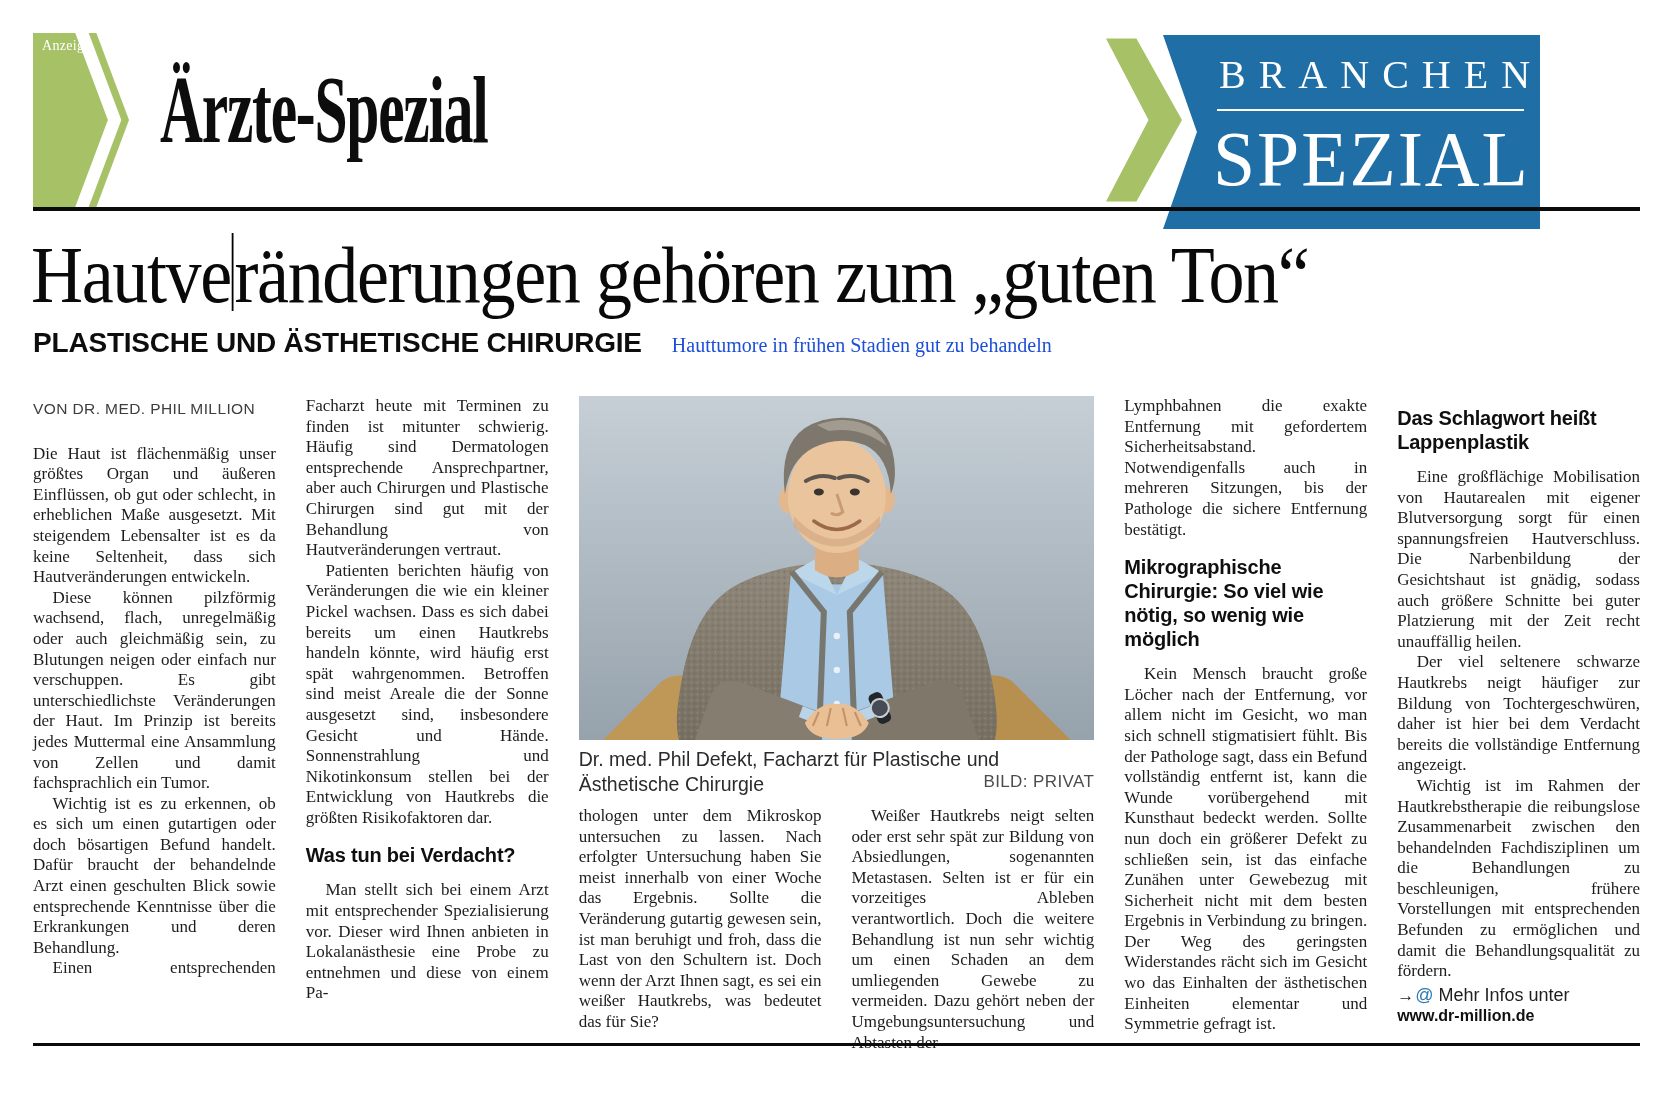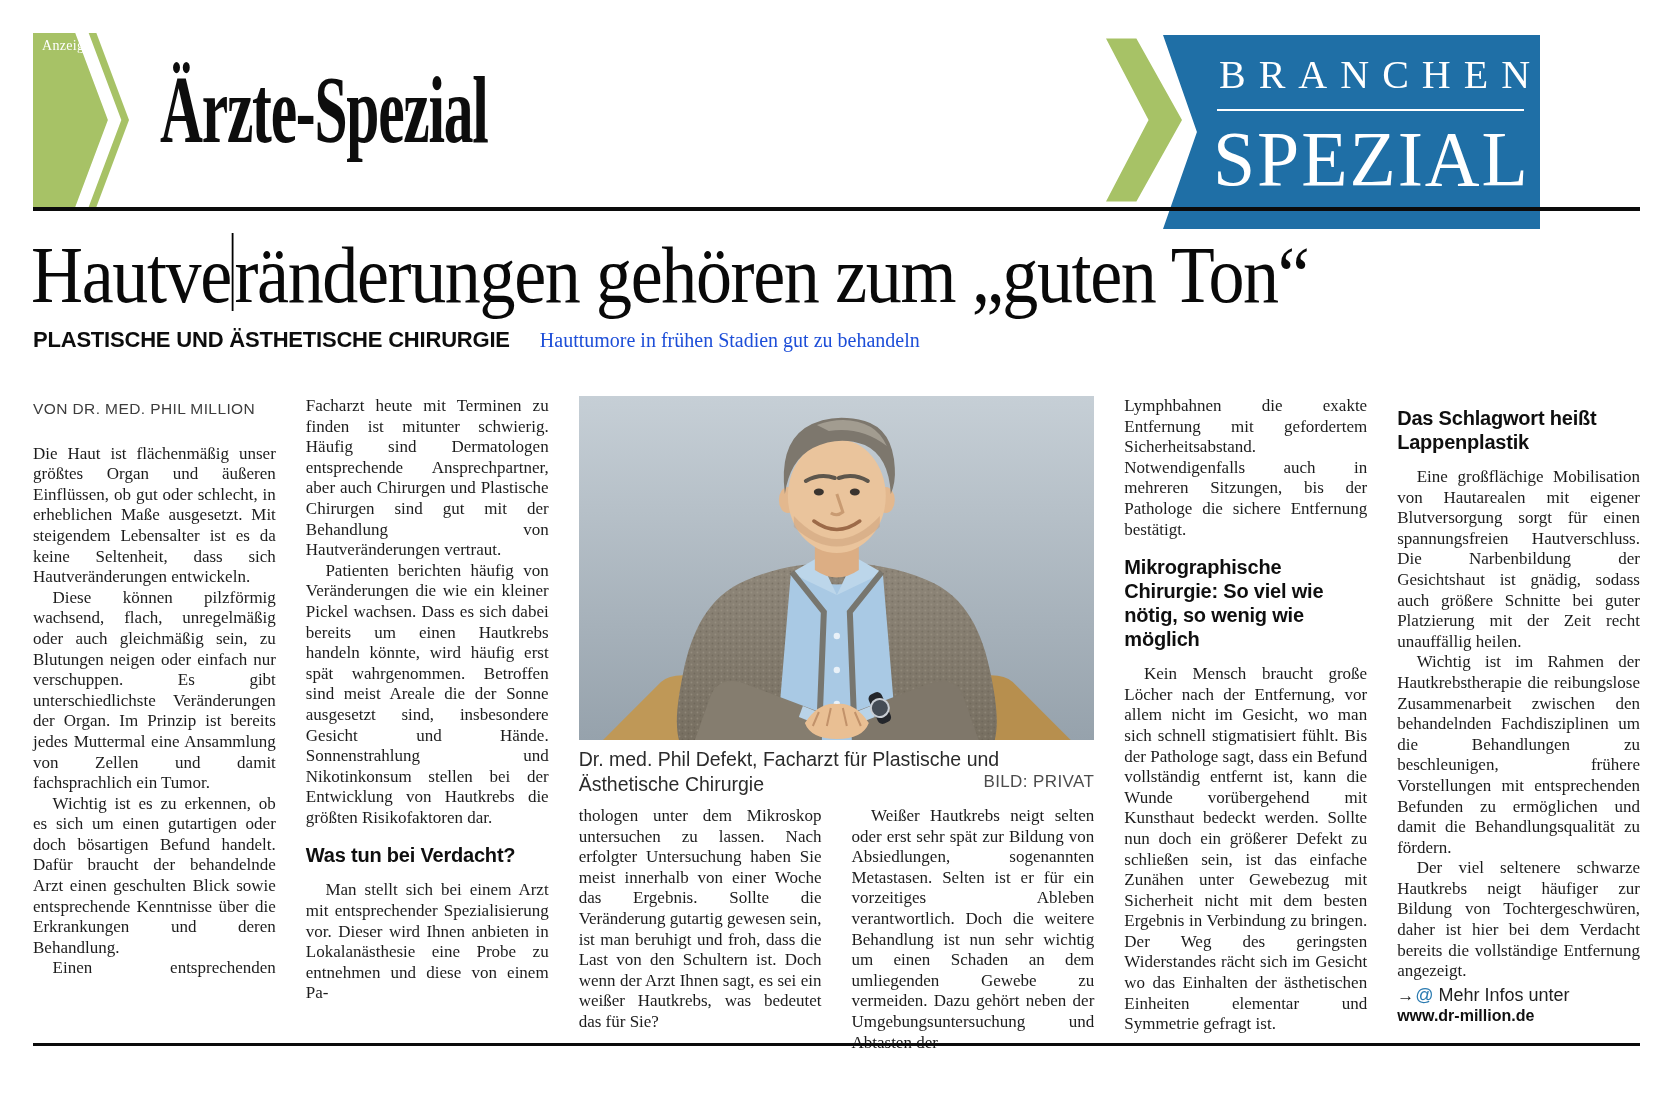--- a/index.html
+++ b/index.html
@@ -26,21 +26,21 @@
   .brand-underline{position:absolute;left:54px;right:16px;top:74px;height:2px;background:#fff;}
   .brand2{position:absolute;left:50px;top:84px;color:#fff;font-size:79px;line-height:1;
     letter-spacing:2px;white-space:nowrap;transform:scaleX(.96);transform-origin:left top;}
   .rule-top{position:absolute;left:33px;right:33px;top:207px;height:4px;background:#0b0b0b;}
   
   .headline{position:absolute;left:31px;top:235px;font-size:80px;line-height:1.02;white-space:nowrap;
     letter-spacing:-1.5px;transform:scaleX(.9);transform-origin:left top;color:#090909;}
   .caret{display:inline-block;width:0;height:78px;border-left:2px solid #000;
     vertical-align:top;margin:0 1px;position:relative;top:-2px;}
   .kicker{position:absolute;left:33px;top:327px;white-space:nowrap;}
-  .kicker-label{font-family:"Liberation Sans",sans-serif;font-weight:bold;font-size:22px;
+  .kicker-label{font-family:"Liberation Sans",sans-serif;font-weight:bold;font-size:28px;
     letter-spacing:-.2px;color:#0d0d0d;}
   .kicker-sub{font-size:20px;margin-left:26px;color:#1d4ed8;}
   
   .body-grid{position:absolute;left:33px;top:396px;width:1607px;height:641px;display:grid;
     grid-template-columns:repeat(6,1fr);column-gap:30px;font-size:17px;line-height:20.6px;
     text-align:justify;hyphens:auto;-webkit-hyphens:auto;}
   .col{overflow:visible;}
   .body-grid p{margin:0 0 0 0;}
   p.ind{text-indent:1.15em;}
   p.stretch{text-align-last:justify;}
@@ -91,21 +91,21 @@
 <div class="kicker">
   <span class="kicker-label">PLASTISCHE UND ÄSTHETISCHE CHIRURGIE</span>
   <span class="kicker-sub">Hauttumore in frühen Stadien gut zu behandeln</span>
 </div>
 
 <div class="body-grid">
 
   <div class="col">
     <div class="byline">VON DR. MED. PHIL MILLION</div>
     <p>Die Haut ist flächenmäßig unser größtes Organ und äußeren Einflüssen, ob gut oder schlecht, in erheblichen Maße ausgesetzt. Mit steigendem Lebensalter ist es da keine Seltenheit, dass sich Hautveränderungen entwickeln.</p>
-    <p class="ind">Diese können pilzförmig wachsend, flach, unregelmäßig oder auch gleichmäßig sein, zu Blutungen neigen oder einfach nur verschuppen. Es gibt unterschiedlichste Veränderungen der Organ. Im Prinzip ist bereits jedes Muttermal eine Ansammlung von Zellen und damit fachsprachlich ein Tumor.</p>
+    <p class="ind">Diese können pilzförmig wachsend, flach, unregelmäßig oder auch gleichmäßig sein, zu Blutungen neigen oder einfach nur verschuppen. Es gibt unterschiedlichste Veränderungen der Haut. Im Prinzip ist bereits jedes Muttermal eine Ansammlung von Zellen und damit fachsprachlich ein Tumor.</p>
     <p class="ind">Wichtig ist es zu erkennen, ob es sich um einen gutartigen oder doch bösartigen Befund handelt. Dafür braucht der behandelnde Arzt einen geschulten Blick sowie entsprechende Kenntnisse über die Erkrankungen und deren Behandlung.</p>
     <p class="ind stretch">Einen entsprechenden</p>
   </div>
 
   <div class="col">
     <p>Facharzt heute mit Terminen zu finden ist mitunter schwierig. Häufig sind Dermatologen entsprechende Ansprechpartner, aber auch Chirurgen und Plastische Chirurgen sind gut mit der Behandlung von Hautveränderungen vertraut.</p>
     <p class="ind">Patienten berichten häufig von Veränderungen die wie ein kleiner Pickel wachsen. Dass es sich dabei bereits um einen Hautkrebs handeln könnte, wird häufig erst spät wahrgenommen. Betroffen sind meist Areale die der Sonne ausgesetzt sind, insbesondere Gesicht und Hände. Sonnenstrahlung und Nikotinkonsum stellen bei der Entwicklung von Hautkrebs die größten Risikofaktoren dar.</p>
     <div class="subhead">Was tun bei Verdacht?</div>
     <p class="ind">Man stellt sich bei einem Arzt mit entsprechender Spezialisierung vor. Dieser wird Ihnen anbieten in Lokalanästhesie eine Probe zu entnehmen und diese von einem Pa-</p>
   </div>
@@ -191,22 +191,22 @@
 
   <div class="col">
     <p>Lymphbahnen die exakte Entfernung mit gefordertem Sicherheitsabstand. Notwendigenfalls auch in mehreren Sitzungen, bis der Pathologe die sichere Entfernung bestätigt.</p>
     <div class="subhead">Mikrographische Chirurgie: So viel wie nötig, so wenig wie möglich</div>
     <p class="ind">Kein Mensch braucht große Löcher nach der Entfernung, vor allem nicht im Gesicht, wo man sich schnell stigmatisiert fühlt. Bis der Pathologe sagt, dass ein Befund vollständig entfernt ist, kann die Wunde vorübergehend mit Kunsthaut bedeckt werden. Sollte nun doch ein größerer Defekt zu schließen sein, ist das einfache Zunähen unter Gewebezug mit Sicherheit nicht mit dem besten Ergebnis in Verbindung zu bringen. Der Weg des geringsten Widerstandes rächt sich im Gesicht wo das Einhalten der ästhetischen Einheiten elementar und Symmetrie gefragt ist.</p>
   </div>
 
   <div class="col">
     <div class="subhead first">Das Schlagwort heißt Lappenplastik</div>
     <p class="ind">Eine großflächige Mobilisation von Hautarealen mit eigener Blutversorgung sorgt für einen spannungsfreien Hautverschluss. Die Narbenbildung der Gesichtshaut ist gnädig, sodass auch größere Schnitte bei guter Platzierung mit der Zeit recht unauffällig heilen.</p>
+    <p class="ind">Der viel seltenere schwarze Hautkrebs neigt häufiger zur Bildung von Tochtergeschwüren, daher ist hier bei dem Verdacht bereits die vollständige Entfernung angezeigt.</p>
     <p class="ind">Wichtig ist im Rahmen der Hautkrebstherapie die reibungslose Zusammenarbeit zwischen den behandelnden Fachdisziplinen um die Behandlungen zu beschleunigen, frühere Vorstellungen mit entsprechenden Befunden zu ermöglichen und damit die Behandlungsqualität zu fördern.</p>
-    <p class="ind">Der viel seltenere schwarze Hautkrebs neigt häufiger zur Bildung von Tochtergeschwüren, daher ist hier bei dem Verdacht bereits die vollständige Entfernung angezeigt.</p>
     <div class="info">
       <span class="arrow">→</span><span class="at">@</span><span>Mehr Infos unter</span>
     </div>
     <div class="info-url">www.dr-million.de</div>
   </div>
 
 </div>
 
 <div class="rule-bottom"></div>
 

